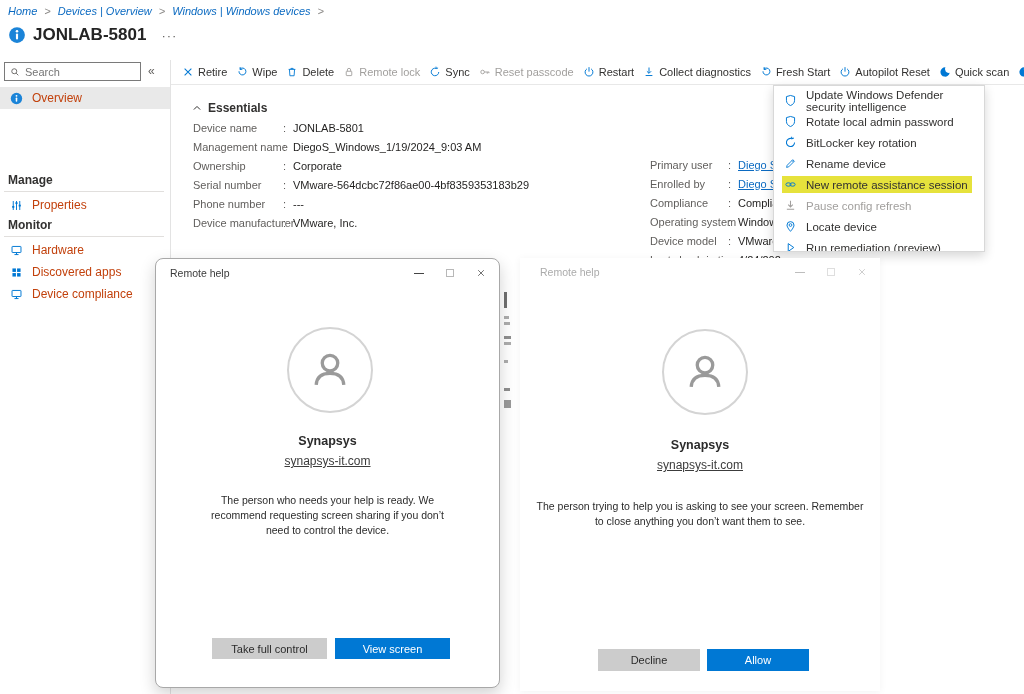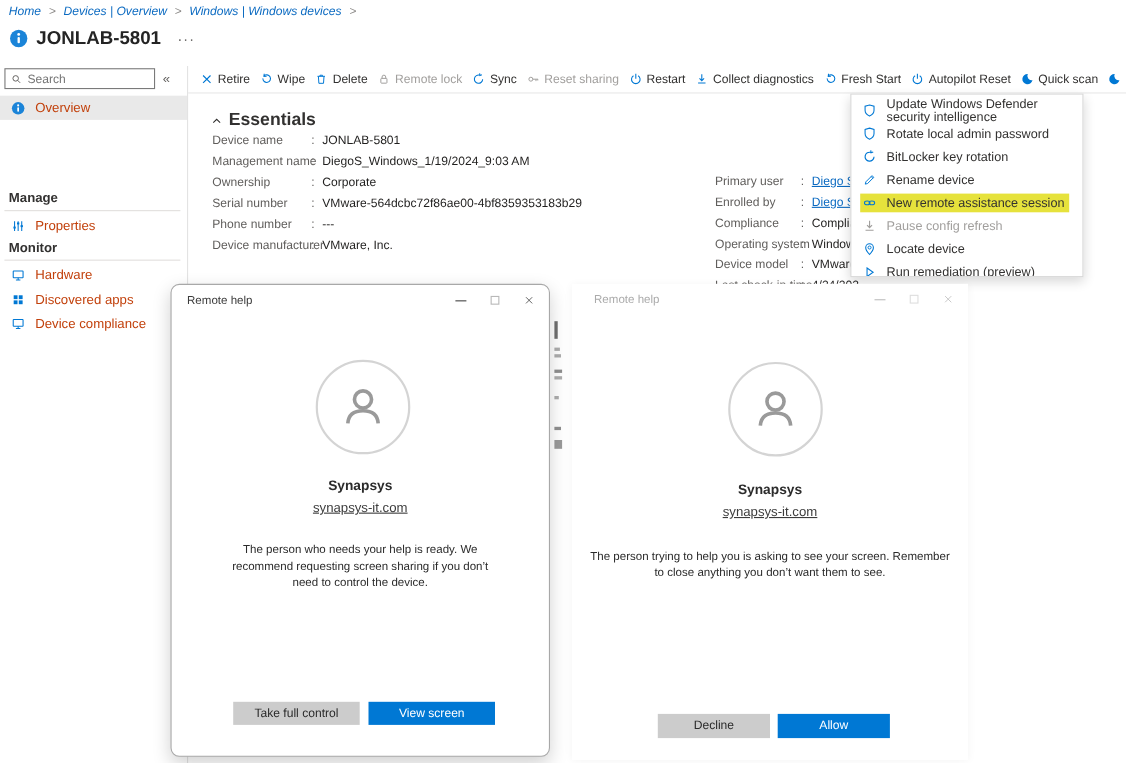--- a/index.html
+++ b/index.html
@@ -36,21 +36,21 @@
   .v-divider { position:absolute; left:170px; top:60px; width:1px; height:634px; background:#e3e3e3; }
   .toolbar-divider { position:absolute; left:171px; top:84px; width:853px; height:1px; background:#e8e8e8; }
 
   
   .toolbar { position:absolute; left:182px; top:61px; height:22px; display:flex; align-items:center; gap:9px; font-size:11px; white-space:nowrap; }
   .tb-item { display:flex; align-items:center; gap:4px; color:#323130; cursor:pointer; }
   .tb-item .ic { width:12px; height:12px; }
   .tb-item.disabled, .tb-item.disabled .ic { color:#a19f9d; cursor:default; }
 
   
-  .ess-header { position:absolute; left:192px; top:101px; display:flex; align-items:center; gap:6px; font-size:16px; font-weight:bold; color:#323130; }
+  .ess-header { position:absolute; left:192px; top:101px; display:flex; align-items:center; gap:6px; font-size:12px; font-weight:bold; color:#323130; }
   .ess-header .ic { width:10px; height:10px; color:#323130; }
   .ess-col { position:absolute; font-size:11px; }
   .ess-col.left  { left:193px; top:122px; }
   .ess-col.right { left:650px; top:122px; width:240px;margin-top:37px; }
   .ess-row { display:flex; height:19px; align-items:flex-start; white-space:nowrap; }
   .ess-row .lbl { color:#605e5c; flex:none; }
   .ess-col.left  .lbl { width:90px; }
   .ess-col.right .lbl { width:78px; }
   .ess-row .colon { width:8px; color:#605e5c; }
   .ess-row .val { color:#201f1e; margin-left:2px; }
@@ -320,21 +320,21 @@
       <svg class="ic">
         <use href="#i-sync"></use>
       </svg>
       <span>Sync</span>
     </div>
 
     <div class="tb-item disabled">
       <svg class="ic">
         <use href="#i-key"></use>
       </svg>
-      <span>Reset sharing</span>
+      <span>Reset passcode</span>
     </div>
 
     <div class="tb-item">
       <svg class="ic">
         <use href="#i-power"></use>
       </svg>
       <span>Restart</span>
     </div>
 
     <div class="tb-item">

